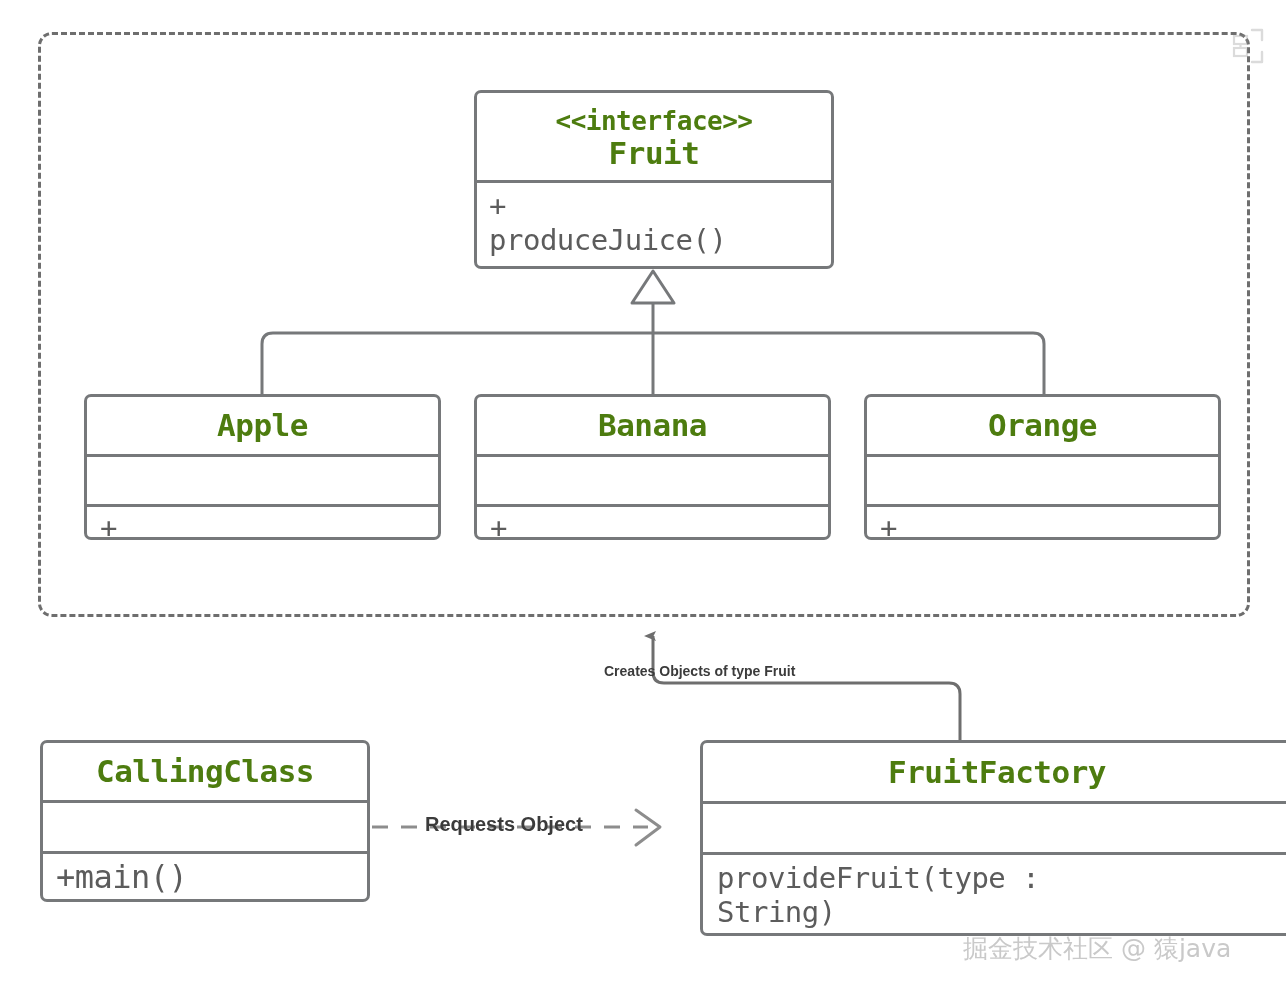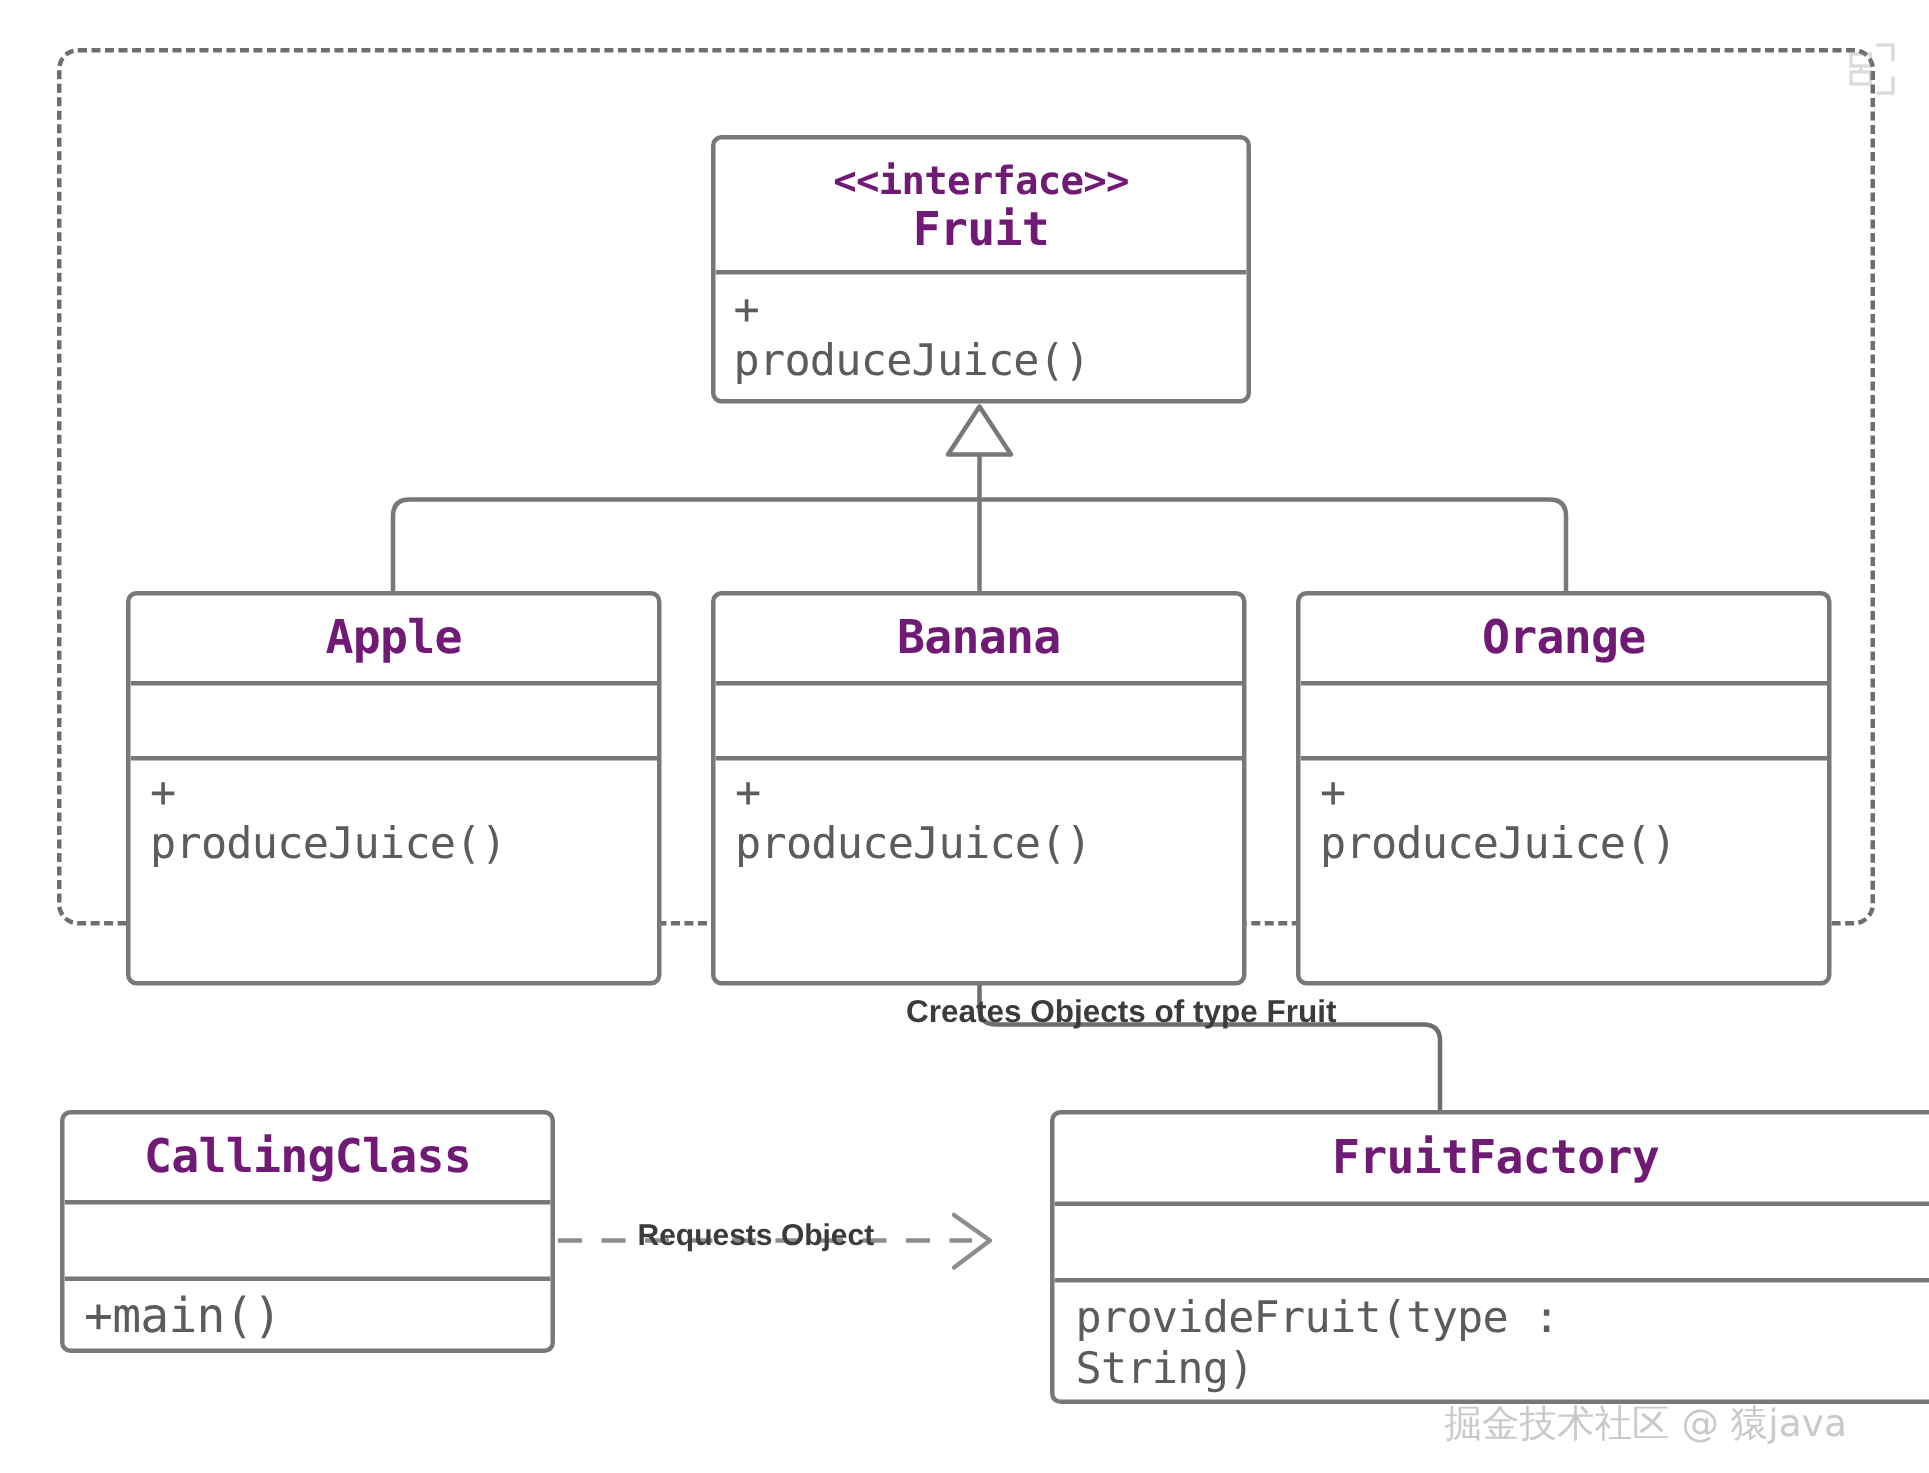--- a/index.html
+++ b/index.html
@@ -40,21 +40,21 @@
     box-sizing: border-box;
     background: #ffffff;
     border: 3px solid #76787a;
     border-radius: 7px;
     overflow: hidden;
     z-index: 5;
   }
   .uml-title {
     text-align: center;
     font-weight: bold;
-    color: #701a75;
+    color: #4d7c0f;
     box-sizing: border-box;
     display: flex;
     flex-direction: column;
     align-items: center;
     justify-content: center;
     line-height: 1.12;
   }
   .uml-sep {
     height: 3px;
     background: #76787a;
@@ -78,21 +78,21 @@
     left: 474px; top: 90px; width: 360px; height: 179px;
   }
   #box-fruit .uml-title { height: 87px; padding-top: 4px; }
   #box-fruit .name { font-size: 31px; letter-spacing: -0.5px; }
   #box-fruit .uml-compartment {
     height: 86px; font-size: 29px; padding: 6px 10px 0 12px;
     letter-spacing: -0.5px;
   }
 
   
-  .leaf-box { top: 394px; width: 357px; height: 263px; }
+  .leaf-box { top: 394px; width: 357px; height: 146px; }
   #box-apple  { left: 84px; }
   #box-banana { left: 474px; }
   #box-orange { left: 864px; }
   .leaf-box .uml-title { height: 57px; font-size: 31px; letter-spacing: -0.5px; }
   .leaf-box .attrs { height: 47px; }
   .leaf-box .methods {
     height: 93px; font-size: 29px; padding: 4px 10px 0 13px;
     letter-spacing: -0.5px;
   }
 
@@ -120,21 +120,21 @@
 
   
   .edge-label {
     position: absolute;
     font-family: "Liberation Sans", sans-serif;
     font-weight: bold;
     color: #3b3b3b;
     white-space: nowrap;
     z-index: 6;
   }
-  #label-creates { left: 604px; top: 663px; font-size: 21px; text-align: right; }
+  #label-creates { left: 604px; top: 663px; font-size: 14px; text-align: right; }
   #label-requests { left: 413px; top: 813px; font-size: 20px; margin-left: 12px; }
 
   
   #corner-icon {
     position: absolute;
     right: 22px; top: 28px;
     width: 34px; height: 36px;
     opacity: 0.30;
     z-index: 7;
   }

